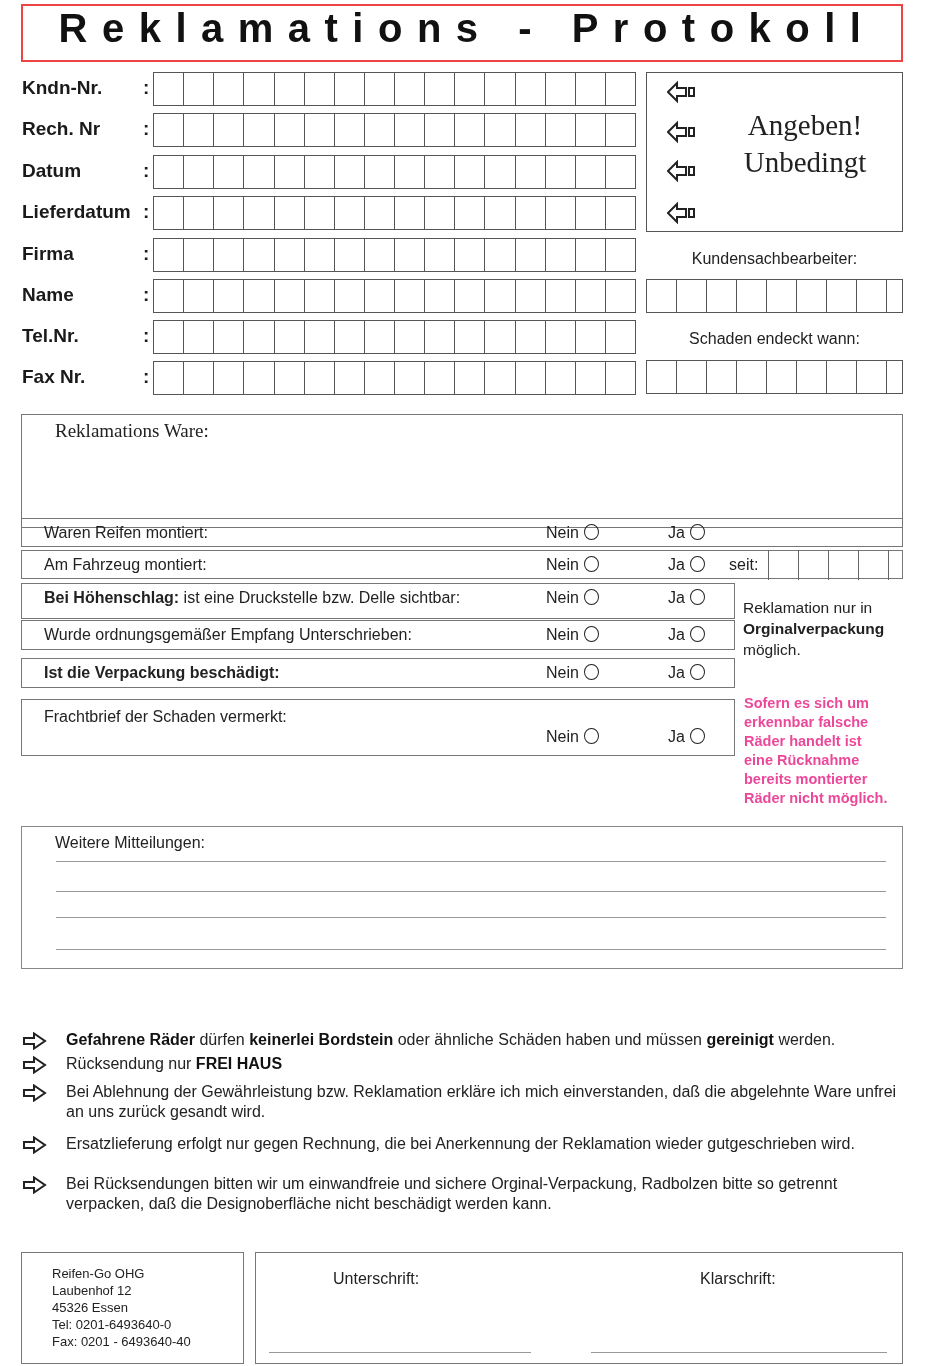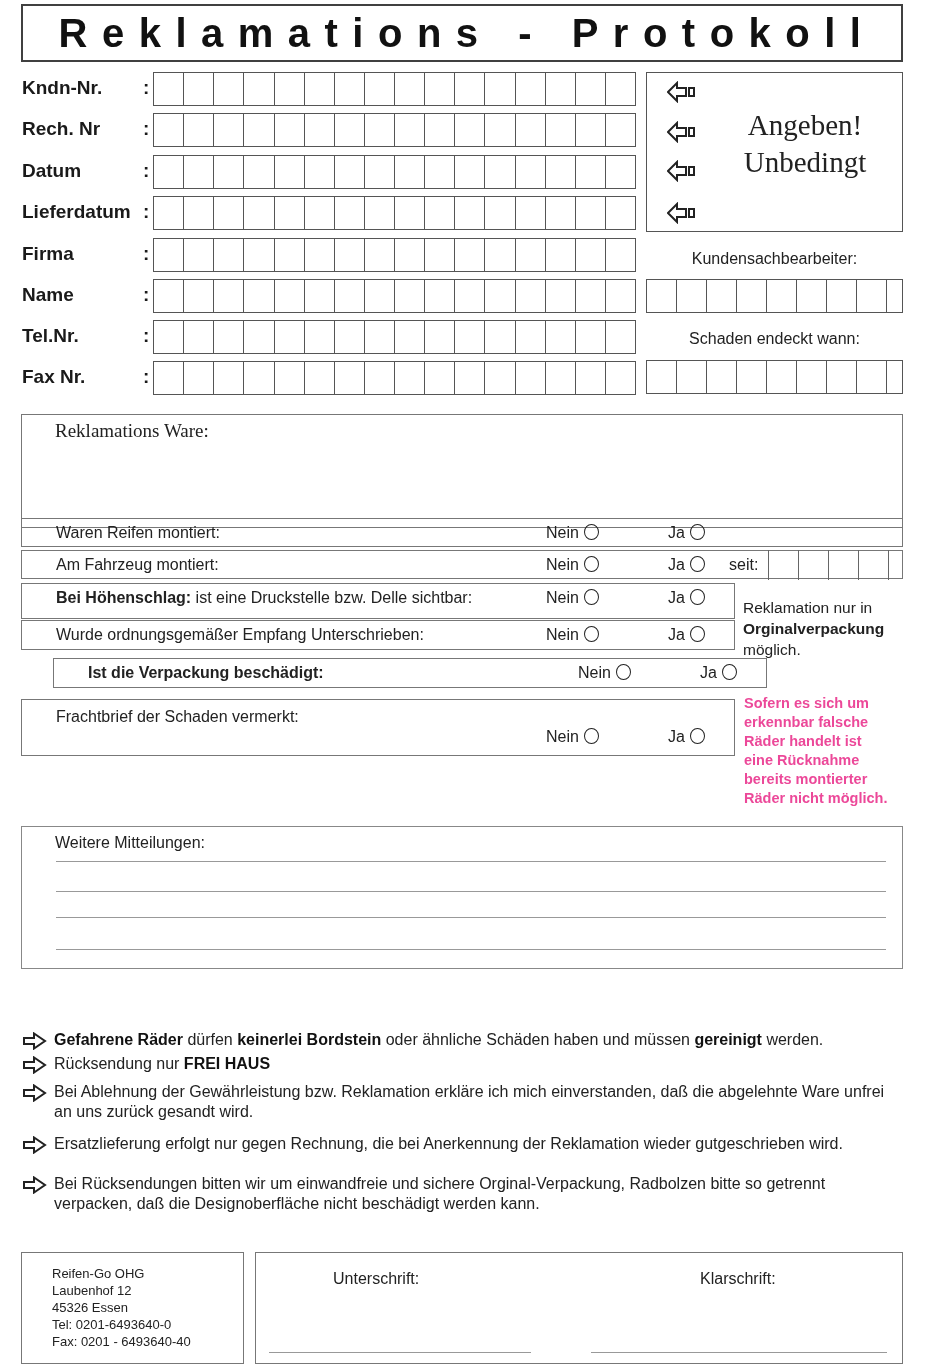--- a/index.html
+++ b/index.html
@@ -1,21 +1,21 @@
 <!DOCTYPE html>
 <html><head>
 <meta charset="utf-8">
 <style>
   * { box-sizing: border-box; margin: 0; padding: 0; }
   html, body { width: 940px; height: 1366px; background: #fff; overflow: hidden; }
   body { position: relative; font-family: "Liberation Sans", sans-serif; color: #1a1a1a; }
   .abs { position: absolute; }
 
   
-  .title-box { left: 21px; top: 4px; width: 882px; height: 58px; border: 2px solid #404040; display: flex; align-items: center; justify-content: center; }
+  .title-box { left: 21px; top: 4px; width: 882px; height: 58px; border: 2px solid #ef4444; display: flex; align-items: flex-start; justify-content: center; }
   .title-text { font-family: "Liberation Sans", sans-serif; font-weight: bold; font-size: 40px; letter-spacing: 14.5px; color: #111; padding-left: 10px; }
 
   
   .field-label { left: 22px; font-weight: bold; font-size: 19px; color: #1a1a1a; }
   .field-colon { left: 143px; font-weight: bold; font-size: 19px; }
   .box-grid { left: 153px; width: 483px; height: 34px; border: 1.5px solid #555; display: flex; }
   .box-grid .cell { flex: 1; border-right: 1.3px solid #555; }
   .box-grid .cell:last-child { border-right: none; }
 
   
@@ -31,39 +31,39 @@
   
   .ware-box { left: 21px; top: 414px; width: 882px; height: 114px; border: 1.5px solid #777; }
   .ware-label { position: absolute; left: 33px; top: 5px; font-family: "Liberation Serif", serif; font-size: 19px; color: #222; }
   .ware-grid { position: absolute; left: 223px; top: 0; right: 0; bottom: 0; border-left: 1.3px solid #666; }
   .ware-grid .vline { position: absolute; top: 0; bottom: 0; border-left: 1.2px solid #666; }
   .ware-grid .hline { position: absolute; left: 0; right: 0; border-top: 1.2px solid #666; }
   .menge-label { position: absolute; font-family: "Liberation Serif", serif; font-size: 19px; color: #222; }
 
   
   .q-box { left: 21px; border: 1.5px solid #777; }
-  .q-text { position: absolute; left: 34px; font-size: 16px; color: #222; }
+  .q-text { position: absolute; left: 22px; font-size: 16px; color: #222; }
   .q-text b { font-weight: bold; }
   .opt { position: absolute; font-size: 16px; color: #222; display: flex; gap: 5px; }
   .radio { display: inline-block; width: 15px; height: 16px; border: 1.6px solid #222; border-radius: 50%; }
   .seit-label { position: absolute; font-size: 16px; color: #222; }
   .seit-grid { position: absolute; top: -1.5px; bottom: -1.5px; display: flex; border-left: 1.3px solid #666; }
   .seit-grid .cell { width: 30px; border-right: 1.3px solid #666; }
   .seit-grid .cell:last-child { width: 14px; border-right: none; }
 
   .note-text { font-size: 15.5px; color: #222; line-height: 21px; }
   .note-bold { font-size: 14.5px; font-weight: bold; color: #ec4899; line-height: 19px; }
 
   
   .mit-box { left: 21px; top: 826px; width: 882px; height: 143px; border: 1.5px solid #888; }
   .mit-label { position: absolute; left: 33px; top: 7px; font-size: 16px; color: #222; }
   .mit-line { position: absolute; left: 34px; right: 16px; border-top: 1.5px solid #999; }
 
   
-  .bullet { left: 22px; width: 880px; display: flex; font-size: 16px; color: #222; line-height: 20px; }
+  .bullet { left: 22px; width: 880px; display: flex; font-size: 16px; color: #222; line-height: 20px; gap: 12px; }
   .bullet .arr { width: 32px; flex-shrink: 0; padding-top: 2px; }
   .bullet .btxt b { font-weight: bold; color: #111; }
 
   
   .addr-box { left: 21px; top: 1252px; width: 223px; height: 112px; border: 1.5px solid #777; }
   .addr-text { position: absolute; left: 30px; top: 12px; font-size: 13px; line-height: 17px; color: #222; }
   .sign-box { left: 255px; top: 1252px; width: 648px; height: 112px; border: 1.5px solid #777; }
   .sign-label { position: absolute; top: 17px; font-size: 16px; color: #222; }
   .sign-line { position: absolute; top: 99px; border-top: 1.5px solid #999; }
 </style>
@@ -335,21 +335,21 @@
       <div class="q-text" style="top: 5px;"><span style="white-space: pre;">Wurde ordnungsgemäßer Empfang Unterschrieben:</span></div>
       <div class="opt" style="left: 524px; top: 5px;">
         <span>Nein</span>
         <span class="radio"></span>
       </div>
       <div class="opt" style="left: 646px; top: 5px;">
         <span>Ja</span>
         <span class="radio"></span>
       </div>
     </div>
-    <div class="abs q-box" style="top: 658px; width: 714px; height: 30px; margin-left: 32px;">
+    <div class="abs q-box" style="top: 658px; width: 714px; height: 30px;">
       <div class="q-text" style="top: 5px;"><b>Ist die Verpackung beschädigt:</b></div>
       <div class="opt" style="left: 524px; top: 5px;">
         <span>Nein</span>
         <span class="radio"></span>
       </div>
       <div class="opt" style="left: 646px; top: 5px;">
         <span>Ja</span>
         <span class="radio"></span>
       </div>
     </div>

